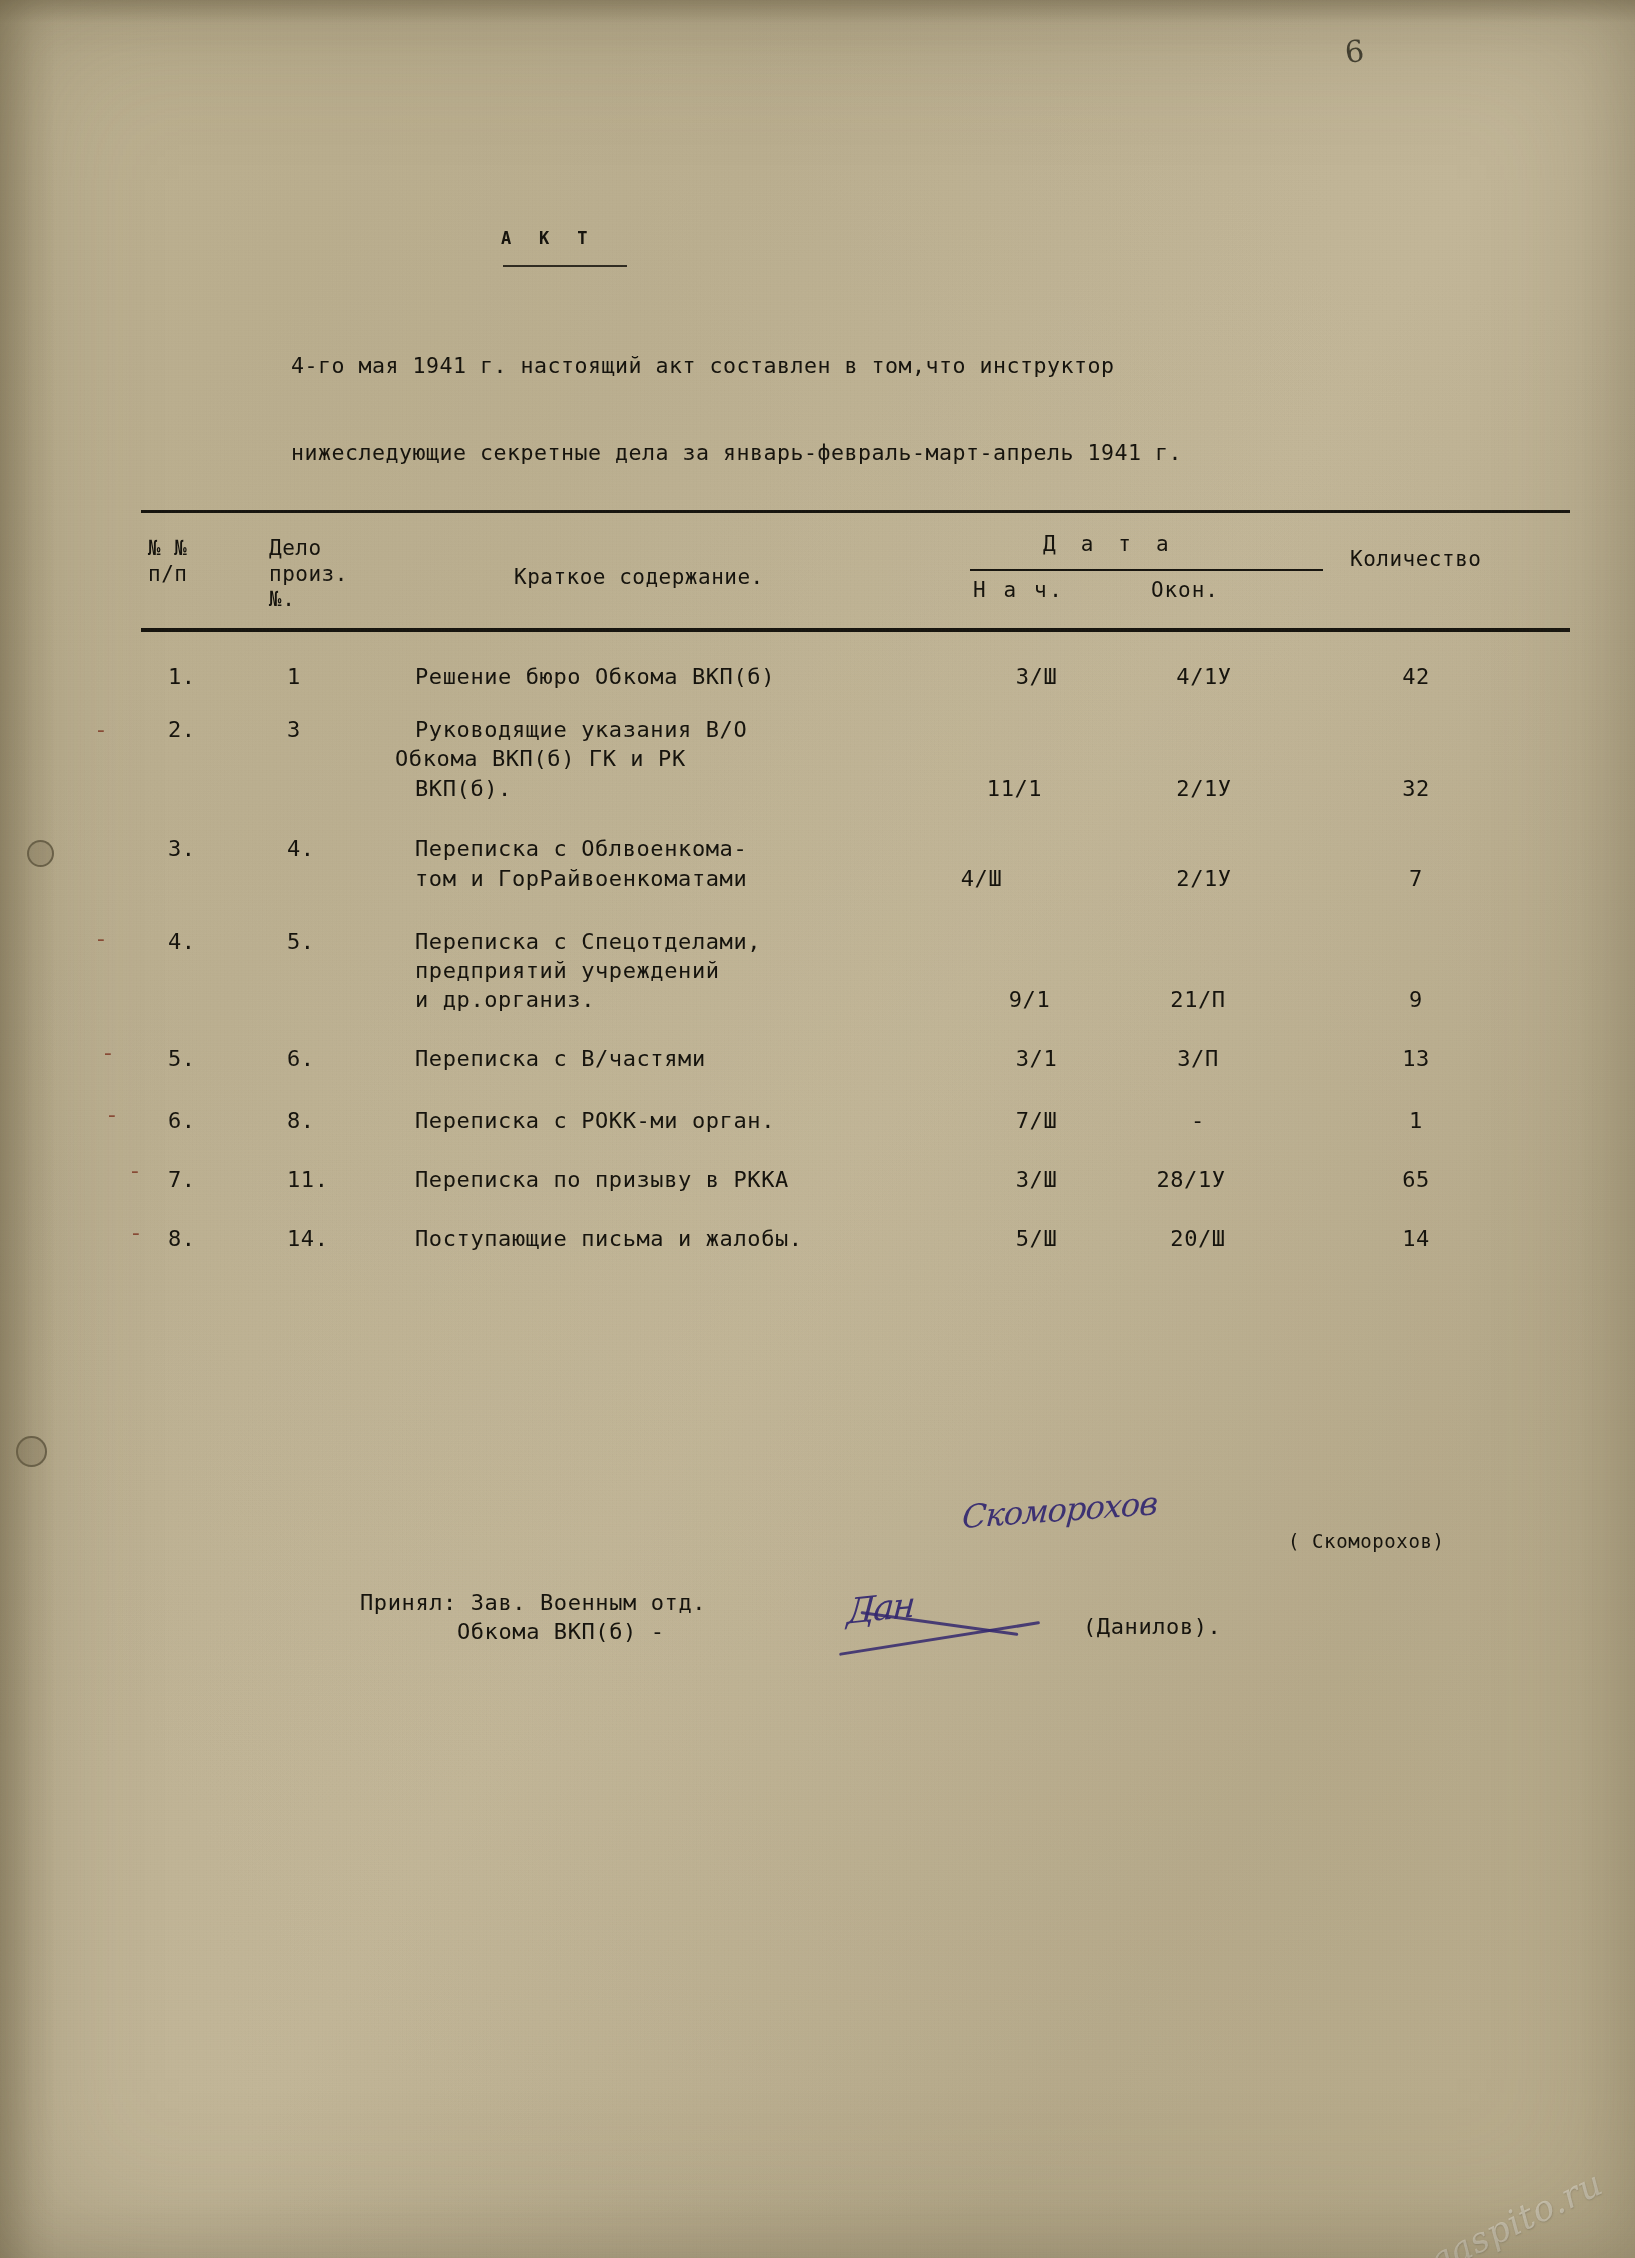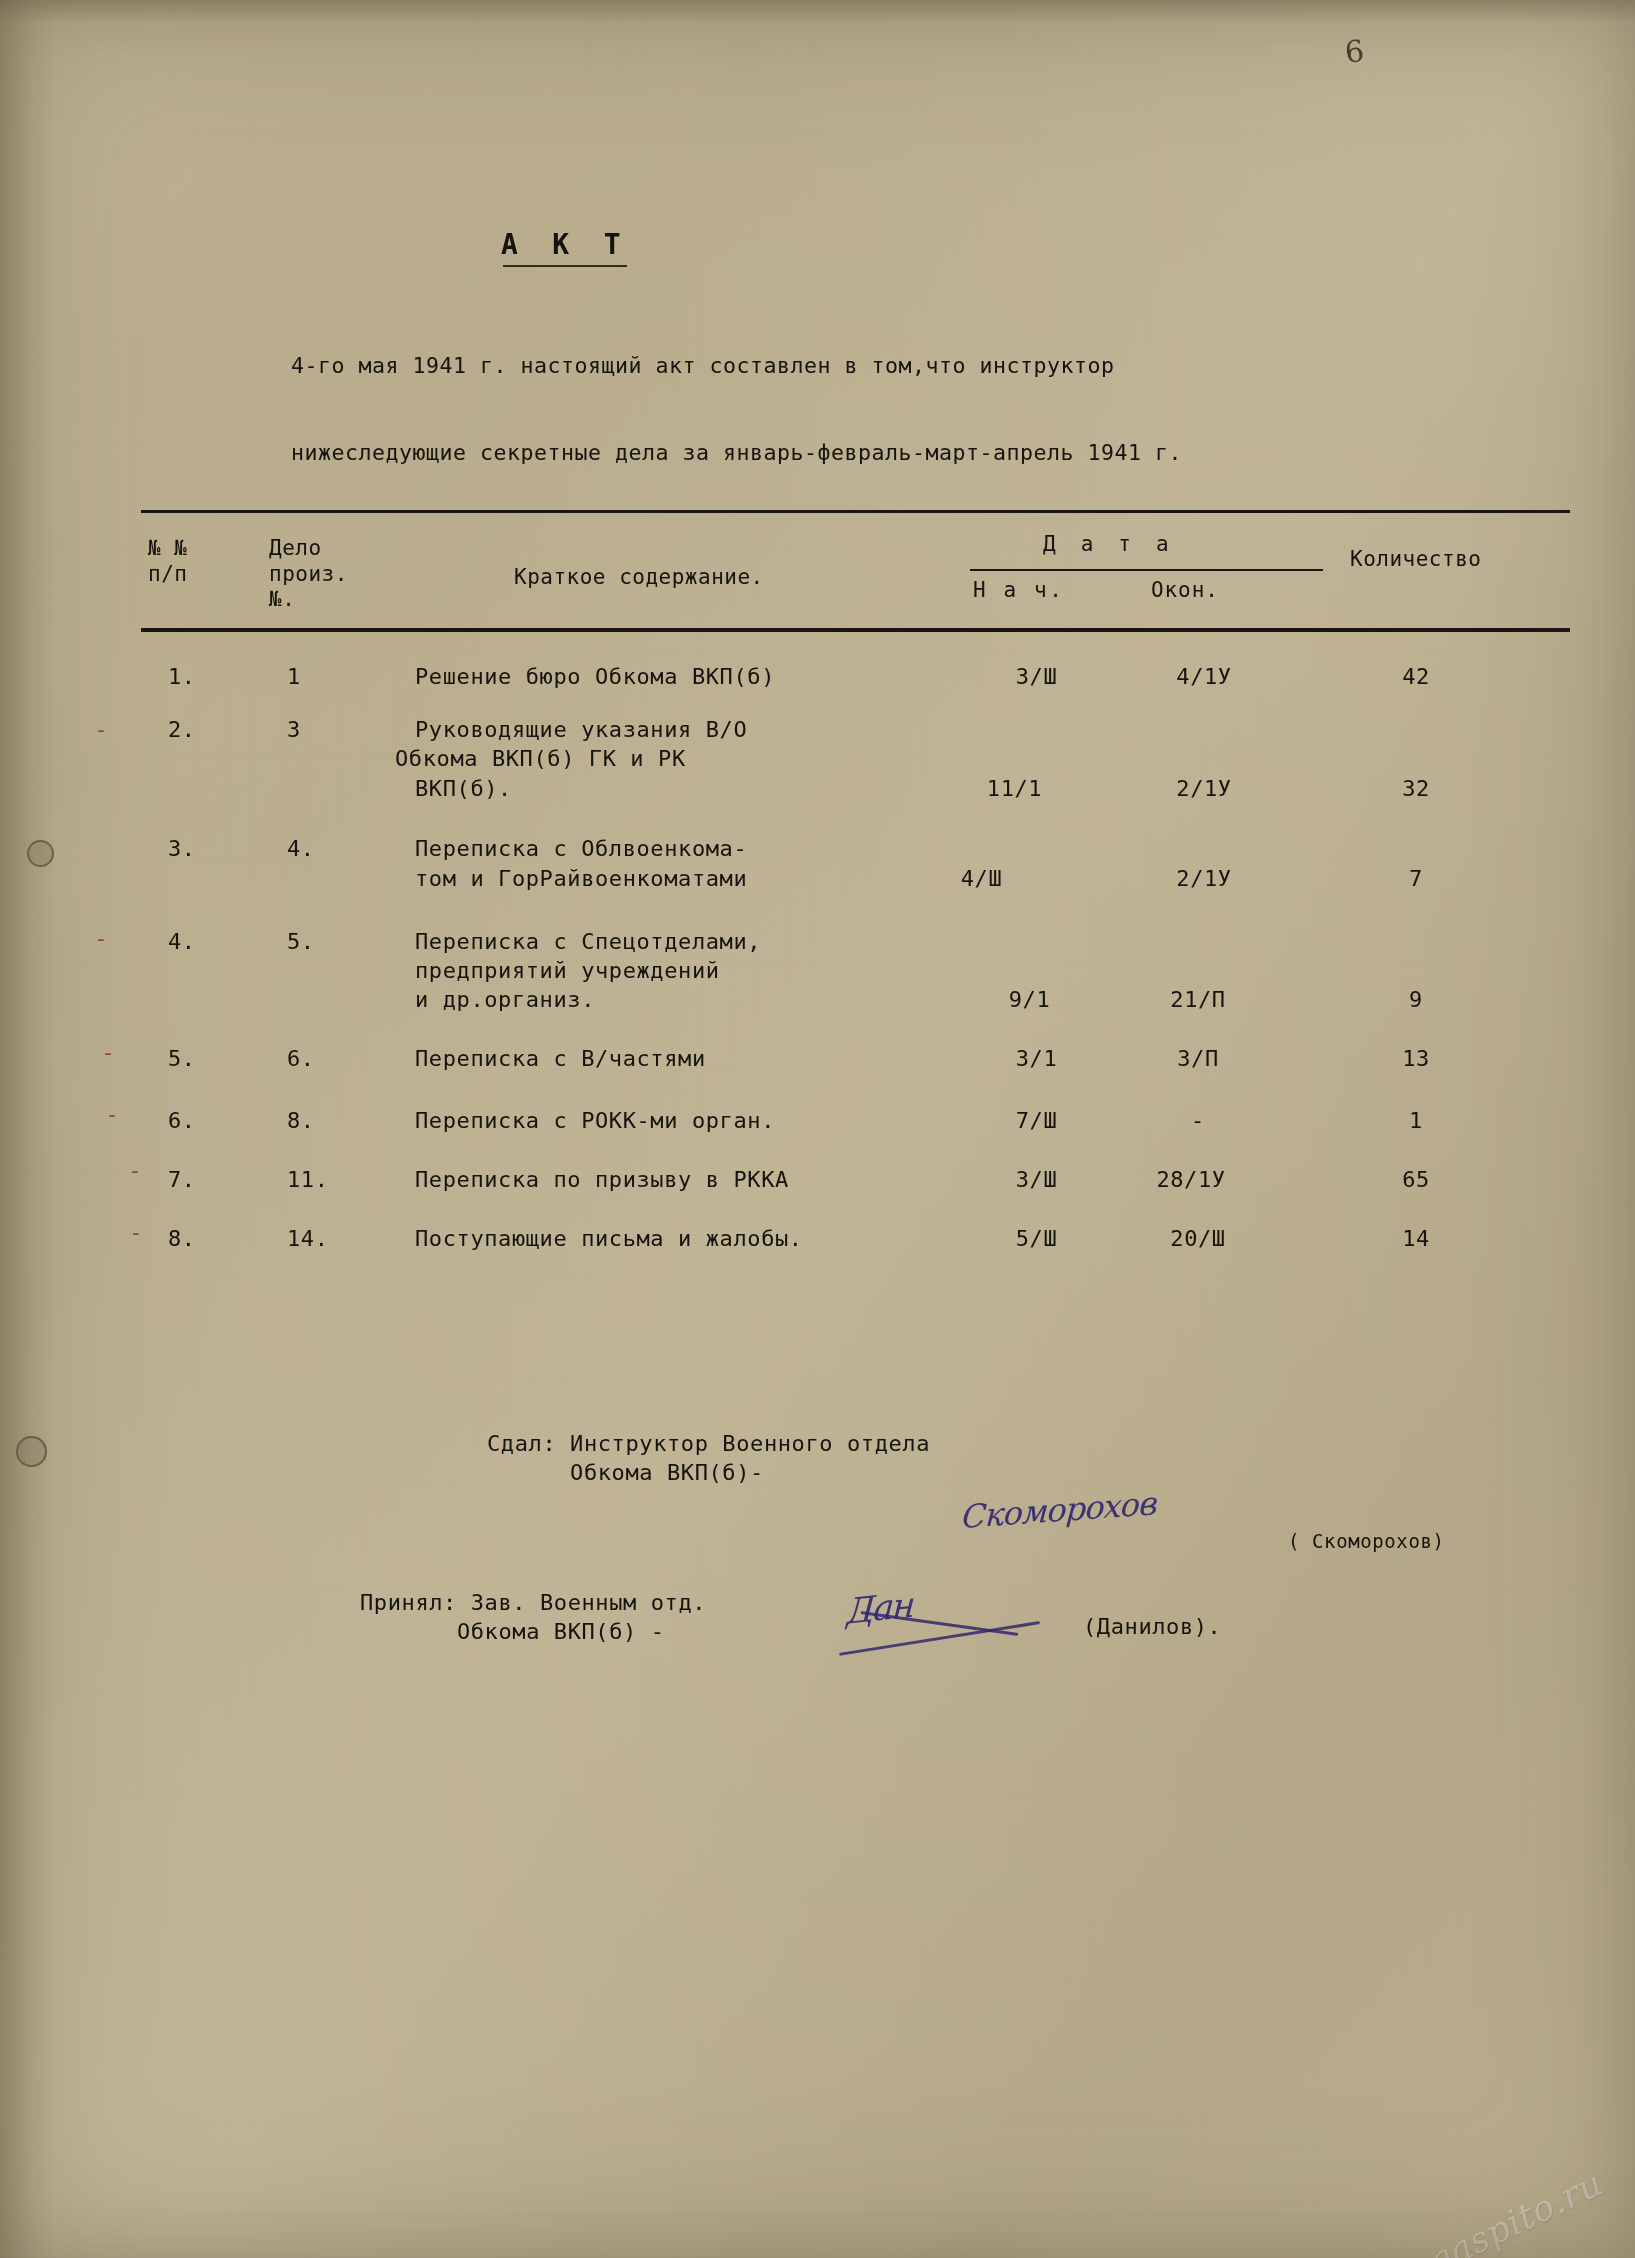--- a/index.html
+++ b/index.html
@@ -71,21 +71,21 @@
     font-size: 30px;
     color: #2b2a20;
     transform: rotate(-7deg);
     opacity: .85;
   }
 
   .title {
     position: absolute;
     left: 501px;
     top: 228px;
-    font-size: 28px;
+    font-size: 17px;
     font-weight: bold;
     letter-spacing: 8.8px;
   }
   .title-underline {
     position: absolute;
     left: 503px;
     top: 265px;
     width: 124px;
     height: 1.8px;
     background: #16140e;
@@ -298,22 +298,20 @@
     <div class="typed cell c-okon" style="left:1125px; top:1166px;">28/1У</div>
     <div class="typed cell c-kol" style="left:1350px; top:1166px;">65</div>
 
     <div class="typed cell c-np" style="left:168px; top:1225px;">8.</div>
     <div class="typed cell c-delo" style="left:287px; top:1225px;">14.</div>
     <div class="typed cell c-desc" style="left:415px; top:1225px;">Поступающие письма и жалобы.</div>
     <div class="typed cell c-nach" style="left:979px; top:1225px;">5/Ш</div>
     <div class="typed cell c-okon" style="left:1132px; top:1225px;">20/Ш</div>
     <div class="typed cell c-kol" style="left:1350px; top:1225px;">14</div>
 
-    <div class="typed sig-block sig1"><span>Сдал: Инструктор Военного отдела</span>
-<span>      Обкома ВКП(б)-</span></div>
     <div class="handwriting hw1">Скоморохов</div>
     <div class="typed sig-name1">( Скоморохов)</div>
 
     <div class="typed sig-block sig2"><span>Принял: Зав. Военным отд.</span>
 <span>       Обкома ВКП(б) -</span></div>
     <div class="handwriting hw2">Дан</div>
     <div class="hw-stroke s1"></div>
     <div class="hw-stroke s2"></div>
     <div class="typed sig-name2">(Данилов).</div>
 

